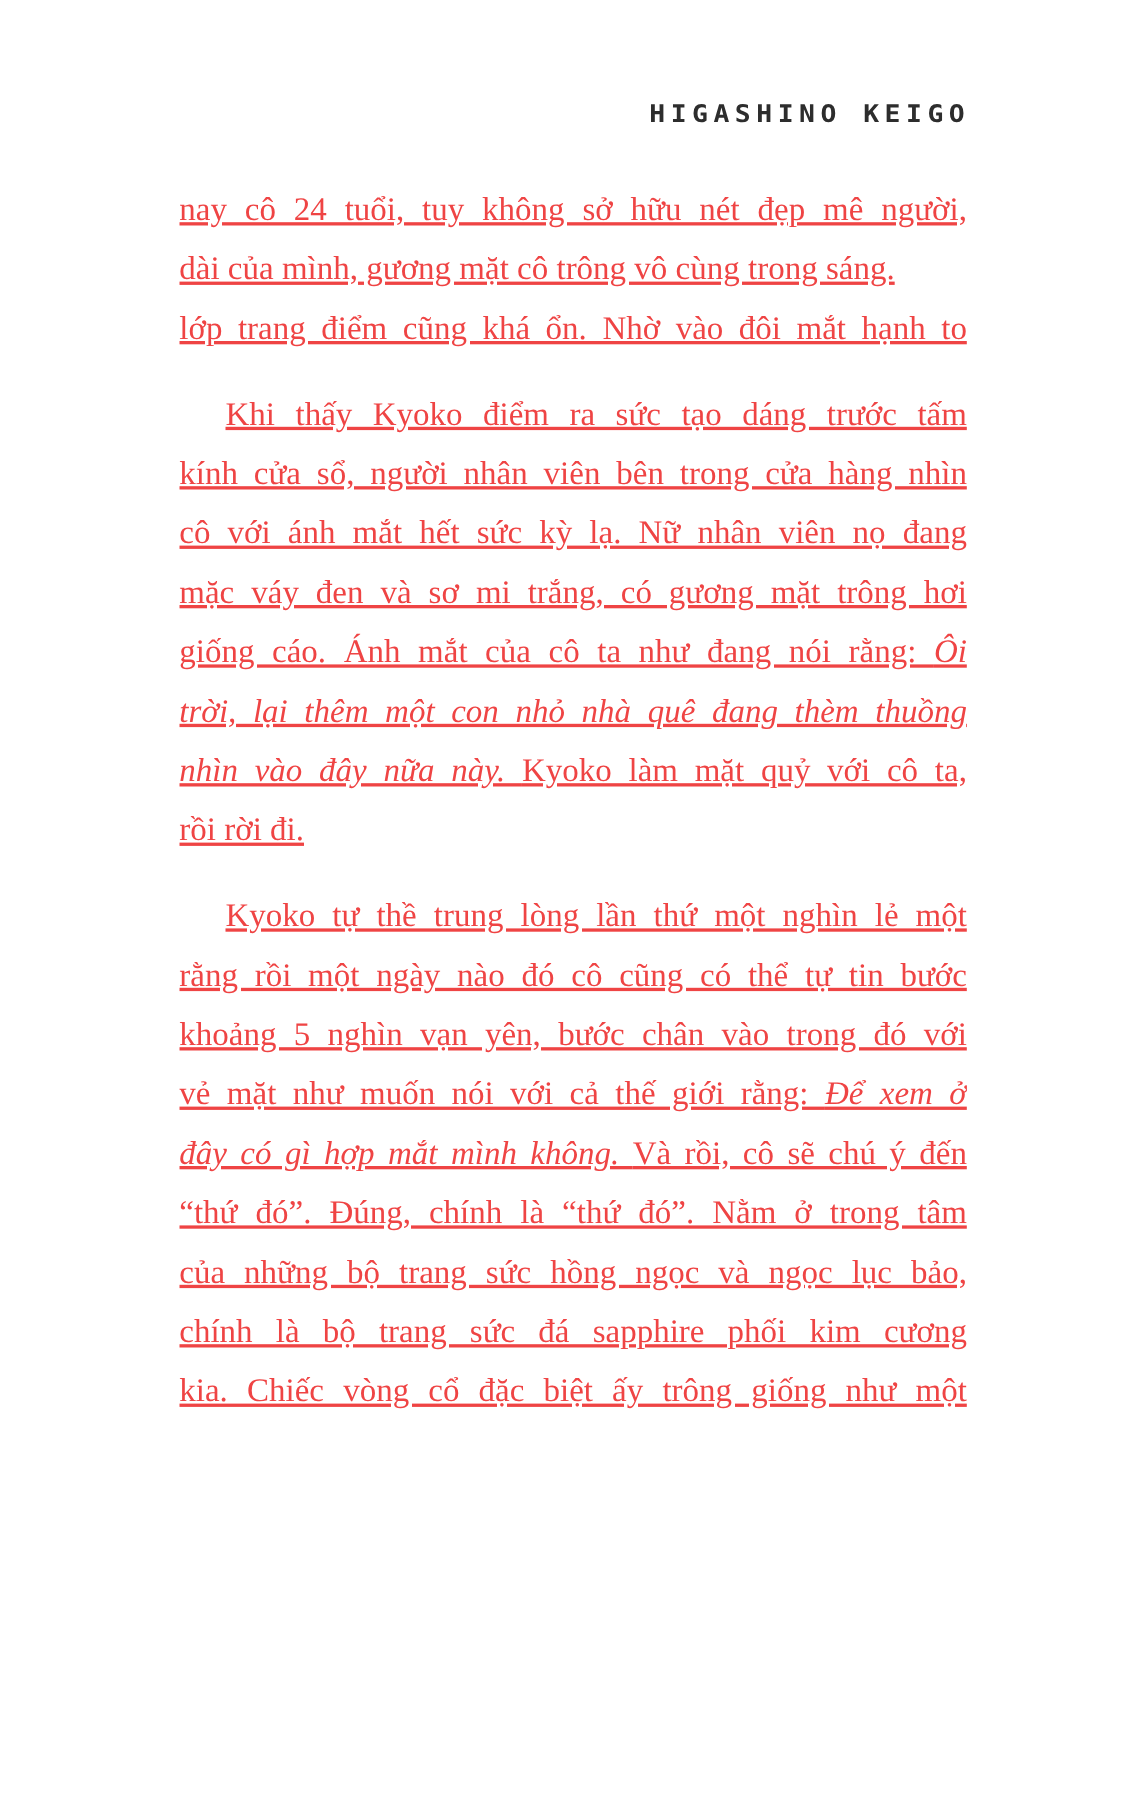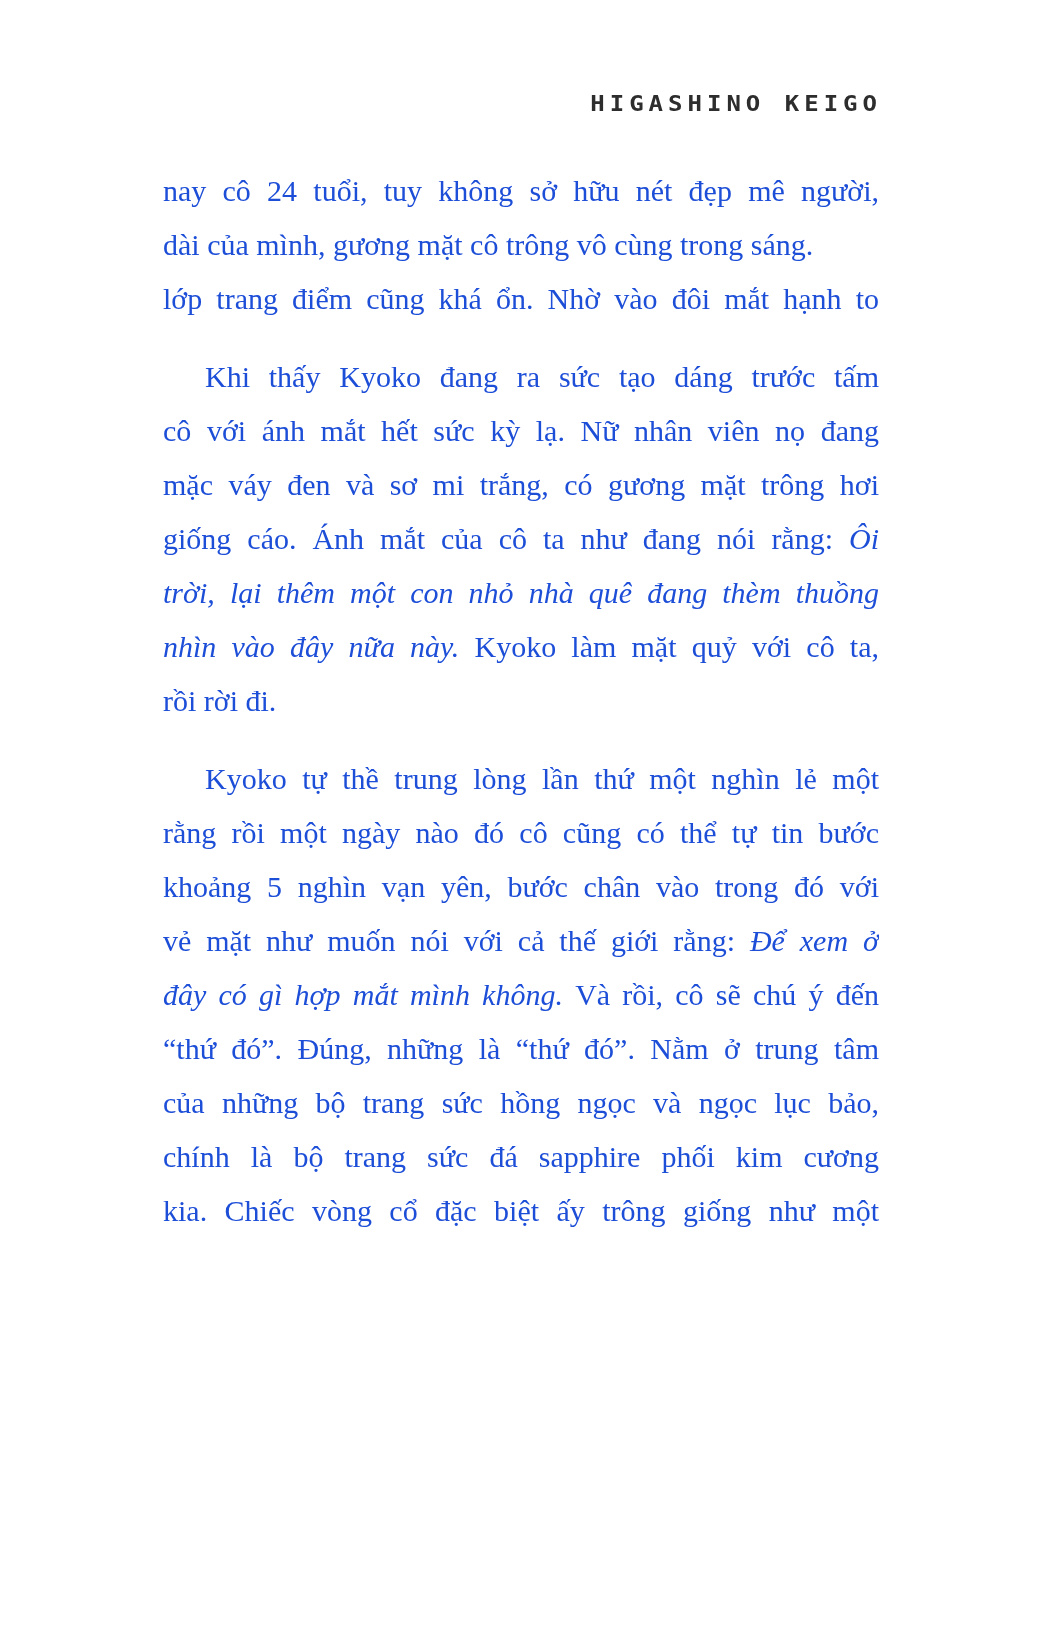--- a/index.html
+++ b/index.html
@@ -24,21 +24,22 @@
     font-size: 24px;
     letter-spacing: 5px;
     color: #2d2d2d;
     transform: scaleY(0.92);
   }
   .body-text {
     position: absolute;
     top: 164px;
     left: 163px;
     width: 716px;
-    color: #1d4ed8;
+    color: #ef4444;
+    text-decoration: underline;
   }
   .paragraph {
     margin: 0;
   }
   .paragraph + .paragraph {
     margin-top: 24px;
   }
   .line {
     font-size: 30px;
     line-height: 54px;
@@ -78,35 +79,36 @@
 <div class="page">
   <div class="running-header">HIGASHINO KEIGO</div>
 
   <div class="body-text" id="body-text">
       <div class="paragraph">
         <div class="line"><span>nay cô 24 tuổi, tuy không sở hữu nét đẹp mê người,</span></div>
         <div class="line para-end"><span>dài của mình, gương mặt cô trông vô cùng trong sáng.</span></div>
         <div class="line"><span>lớp trang điểm cũng khá ổn. Nhờ vào đôi mắt hạnh to</span></div>
       </div>
       <div class="paragraph">
-        <div class="line indent"><span>Khi thấy Kyoko đang ra sức tạo dáng trước tấm</span></div>
+        <div class="line indent"><span>Khi thấy Kyoko điểm ra sức tạo dáng trước tấm</span></div>
+        <div class="line"><span>kính cửa sổ, người nhân viên bên trong cửa hàng nhìn</span></div>
         <div class="line"><span>cô với ánh mắt hết sức kỳ lạ. Nữ nhân viên nọ đang</span></div>
         <div class="line"><span>mặc váy đen và sơ mi trắng, có gương mặt trông hơi</span></div>
         <div class="line"><span>giống cáo. Ánh mắt của cô ta như đang nói rằng: </span><span class="italic">Ôi</span></div>
         <div class="line"><span class="italic">trời, lại thêm một con nhỏ nhà quê đang thèm thuồng</span></div>
         <div class="line"><span class="italic">nhìn vào đây nữa này. </span><span>Kyoko làm mặt quỷ với cô ta,</span></div>
         <div class="line para-end"><span>rồi rời đi.</span></div>
       </div>
       <div class="paragraph">
         <div class="line indent"><span>Kyoko tự thề trung lòng lần thứ một nghìn lẻ một</span></div>
         <div class="line"><span>rằng rồi một ngày nào đó cô cũng có thể tự tin bước</span></div>
         <div class="line"><span>khoảng 5 nghìn vạn yên, bước chân vào trong đó với</span></div>
         <div class="line"><span>vẻ mặt như muốn nói với cả thế giới rằng: </span><span class="italic">Để xem ở</span></div>
         <div class="line"><span class="italic">đây có gì hợp mắt mình không. </span><span>Và rồi, cô sẽ chú ý đến</span></div>
-        <div class="line"><span>“thứ đó”. Đúng, những là “thứ đó”. Nằm ở trung tâm</span></div>
+        <div class="line"><span>“thứ đó”. Đúng, chính là “thứ đó”. Nằm ở trong tâm</span></div>
         <div class="line"><span>của những bộ trang sức hồng ngọc và ngọc lục bảo,</span></div>
         <div class="line"><span>chính là bộ trang sức đá sapphire phối kim cương</span></div>
         <div class="line"><span>kia. Chiếc vòng cổ đặc biệt ấy trông giống như một</span></div>
       </div>
     </div>
 
   <div class="page-number">9</div>
 </div>
 
 </body></html>

